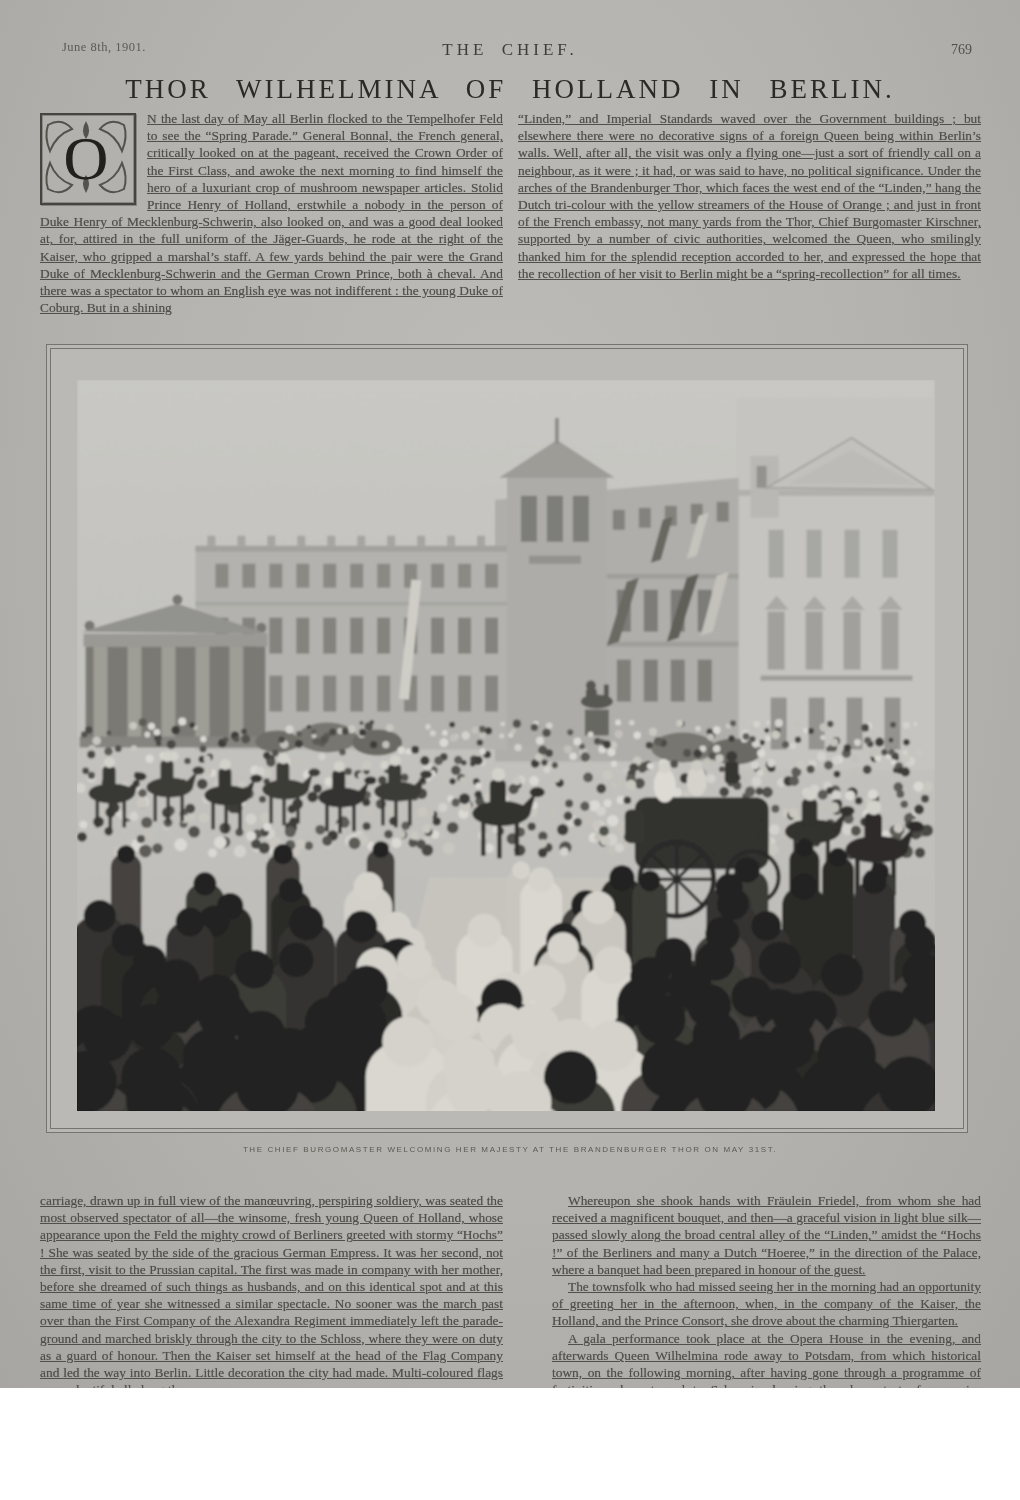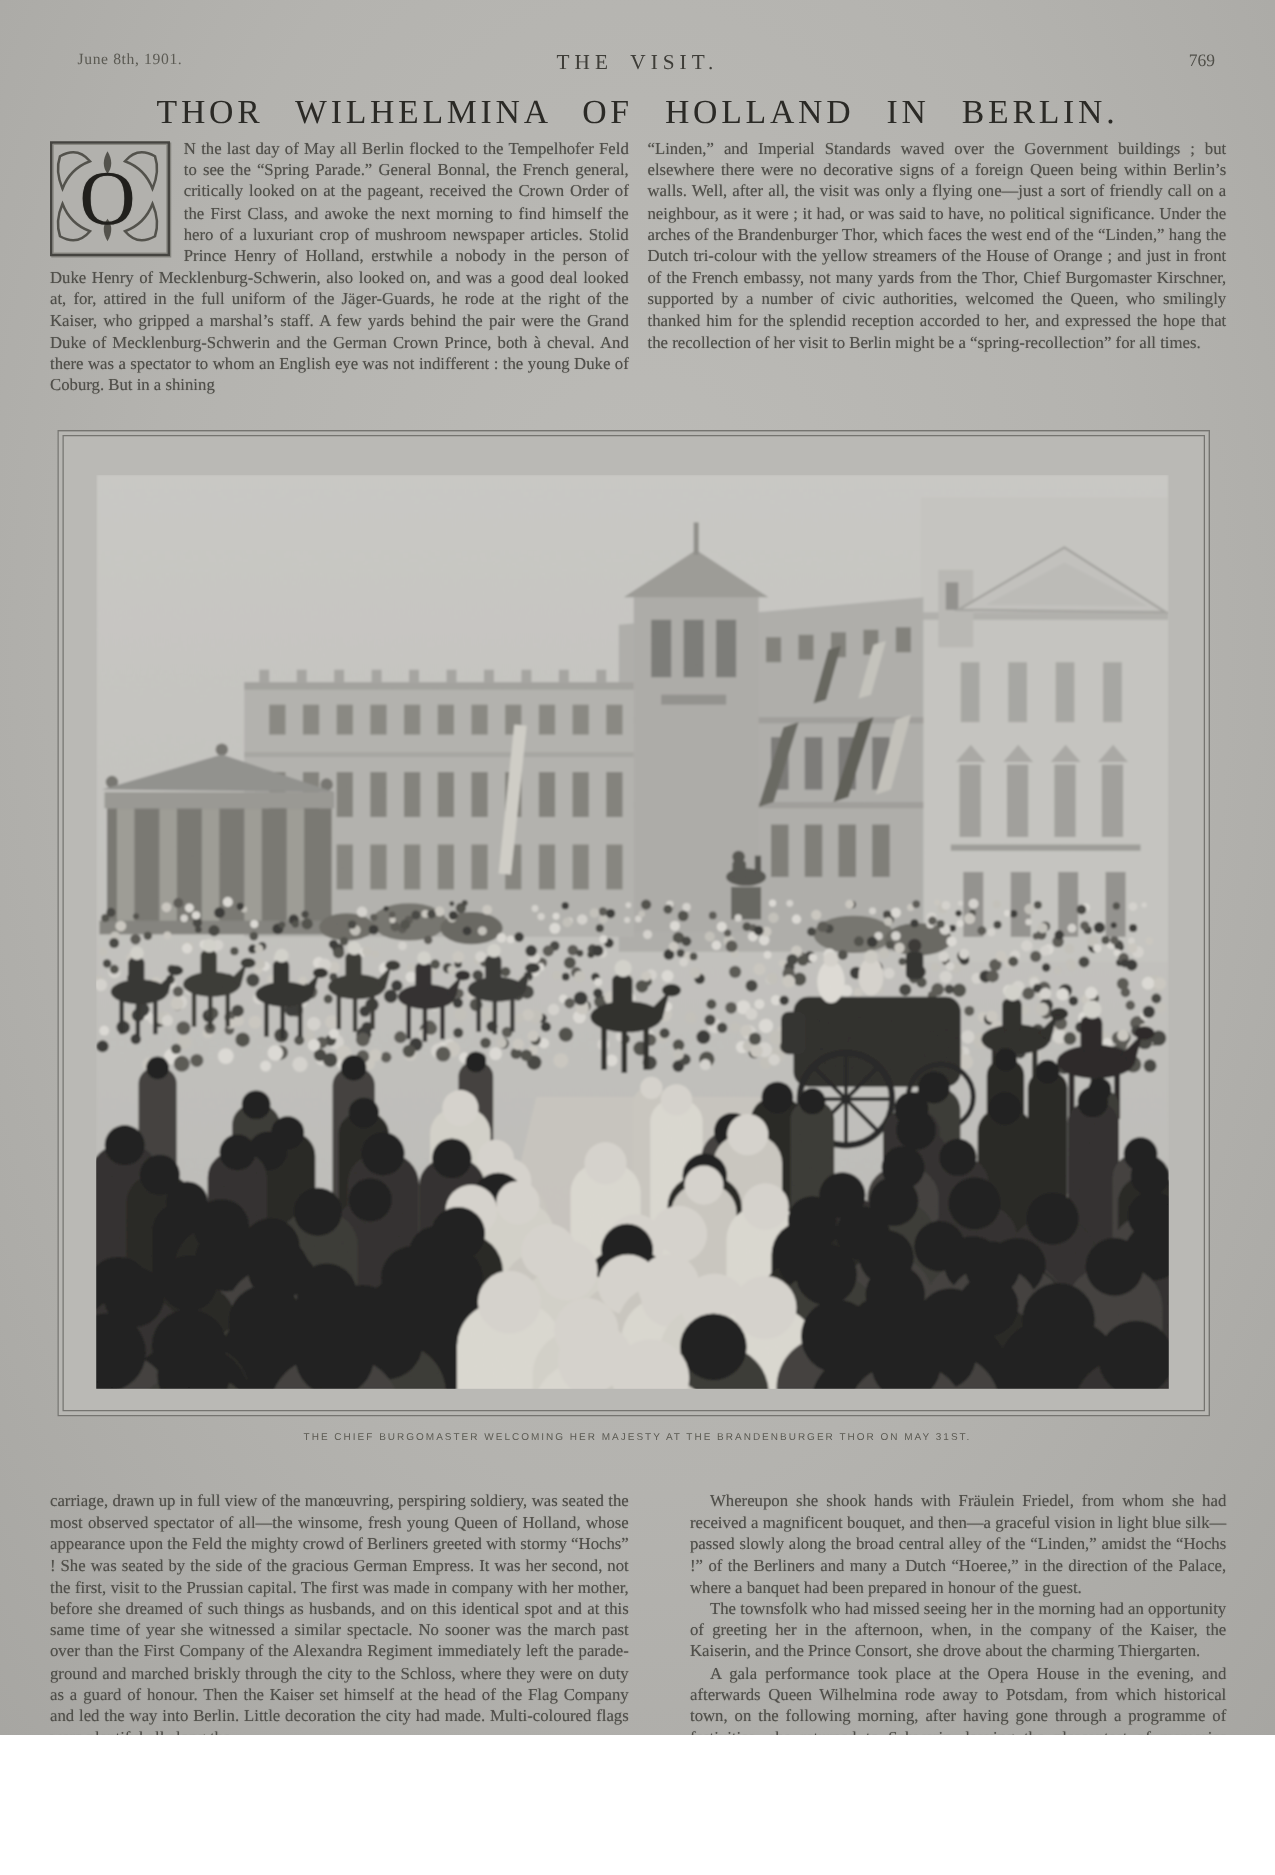--- a/index.html
+++ b/index.html
@@ -18,21 +18,21 @@
   .headline{
     position:absolute; top:74px; left:0; width:100%; text-align:center;
     font-size:27px; letter-spacing:3px; word-spacing:16px; color:#2b2a26;
     filter:blur(0.3px); font-weight:normal;
   }
   
   .article{position:absolute; left:40px; width:941px; display:flex; gap:15px;}
   .article.upper{top:110px;}
   .article.lower{top:1192px;}
   .col{width:463px; font-size:13.4px; line-height:17.2px; text-align:justify; color:#504f4a; filter:blur(0.38px); text-shadow:0 0 0.7px rgba(70,69,62,.55);}
-  .col p{margin:0;}
+  .col p{margin:0;text-decoration:underline;}
   .col p.indent{text-indent:16px;margin-left:34px;}
   .col p + p{margin-top:0;}
   
   .dropcap-box{
     float:left; width:92px; height:88px; margin:3px 11px 2px 0;
     border:2px solid #454440; box-shadow: inset 0 0 0 1px #8a8982, 1px 1px 0 rgba(90,89,82,.5);
     position:relative; background:#b2b1ad;
   }
   .dropcap-box svg{position:absolute; left:0; top:0;}
   
@@ -47,21 +47,21 @@
   .caption{font-size:13px; letter-spacing:3px; color:#434239; word-spacing:5px; filter:blur(0.4px); font-weight:bold; font-family:"Liberation Sans", sans-serif;}
   .subcaption{margin-top:4px; font-size:8px; letter-spacing:1.6px; color:#5a5951; filter:blur(0.45px); font-family:"Liberation Sans", sans-serif;}
 </style>
 </head>
 <body>
 
 <div class="page">
 
   <div class="header">
     <span class="issue-date">June 8th, 1901.</span>
-    <span class="masthead">THE VISIT.</span>
+    <span class="masthead">THE CHIEF.</span>
     <span class="page-number">769</span>
   </div>
 
   <div class="headline">THOR WILHELMINA OF HOLLAND IN BERLIN.</div>
 
   <div class="article upper">
     <div class="col">
       <div class="dropcap-box">
         <svg width="88" height="84" viewBox="0 0 88 84">
           <path d="M6 10 Q 20 2 30 14 Q 14 20 8 36 Q 2 22 6 10 Z" fill="none" stroke="#53524c" stroke-width="2"></path>
@@ -1232,18 +1232,18 @@
   <div class="caption-block">
     <div class="subcaption">THE CHIEF BURGOMASTER WELCOMING HER MAJESTY AT THE BRANDENBURGER THOR ON MAY 31ST.</div>
   </div>
 
   <div class="article lower">
     <div class="col">
       <p>carriage, drawn up in full view of the manœuvring, perspiring soldiery, was seated the most observed spectator of all—the winsome, fresh young Queen of Holland, whose appearance upon the Feld the mighty crowd of Berliners greeted with stormy “Hochs” ! She was seated by the side of the gracious German Empress. It was her second, not the first, visit to the Prussian capital. The first was made in company with her mother, before she dreamed of such things as husbands, and on this identical spot and at this same time of year she witnessed a similar spectacle. No sooner was the march past over than the First Company of the Alexandra Regiment immediately left the parade-ground and marched briskly through the city to the Schloss, where they were on duty as a guard of honour. Then the Kaiser set himself at the head of the Flag Company and led the way into Berlin. Little decoration the city had made. Multi-coloured flags were plentiful all along the</p>
     </div>
     <div class="col">
       <p class="indent">Whereupon she shook hands with Fräulein Friedel, from whom she had received a magnificent bouquet, and then—a graceful vision in light blue silk—passed slowly along the broad central alley of the “Linden,” amidst the “Hochs !” of the Berliners and many a Dutch “Hoeree,” in the direction of the Palace, where a banquet had been prepared in honour of the guest.</p>
-      <p class="indent">The townsfolk who had missed seeing her in the morning had an opportunity of greeting her in the afternoon, when, in the company of the Kaiser, the Kaiserin, and the Prince Consort, she drove about the charming Thiergarten.</p>
+      <p class="indent">The townsfolk who had missed seeing her in the morning had an opportunity of greeting her in the afternoon, when, in the company of the Kaiser, the Holland, and the Prince Consort, she drove about the charming Thiergarten.</p>
       <p class="indent">A gala performance took place at the Opera House in the evening, and afterwards Queen Wilhelmina rode away to Potsdam, from which historical town, on the following morning, after having gone through a programme of festivities, she returned to Schwerin, leaving the pleasantest of memories behind her.</p>
     </div>
   </div>
 
 </div>
 
 </body></html>

